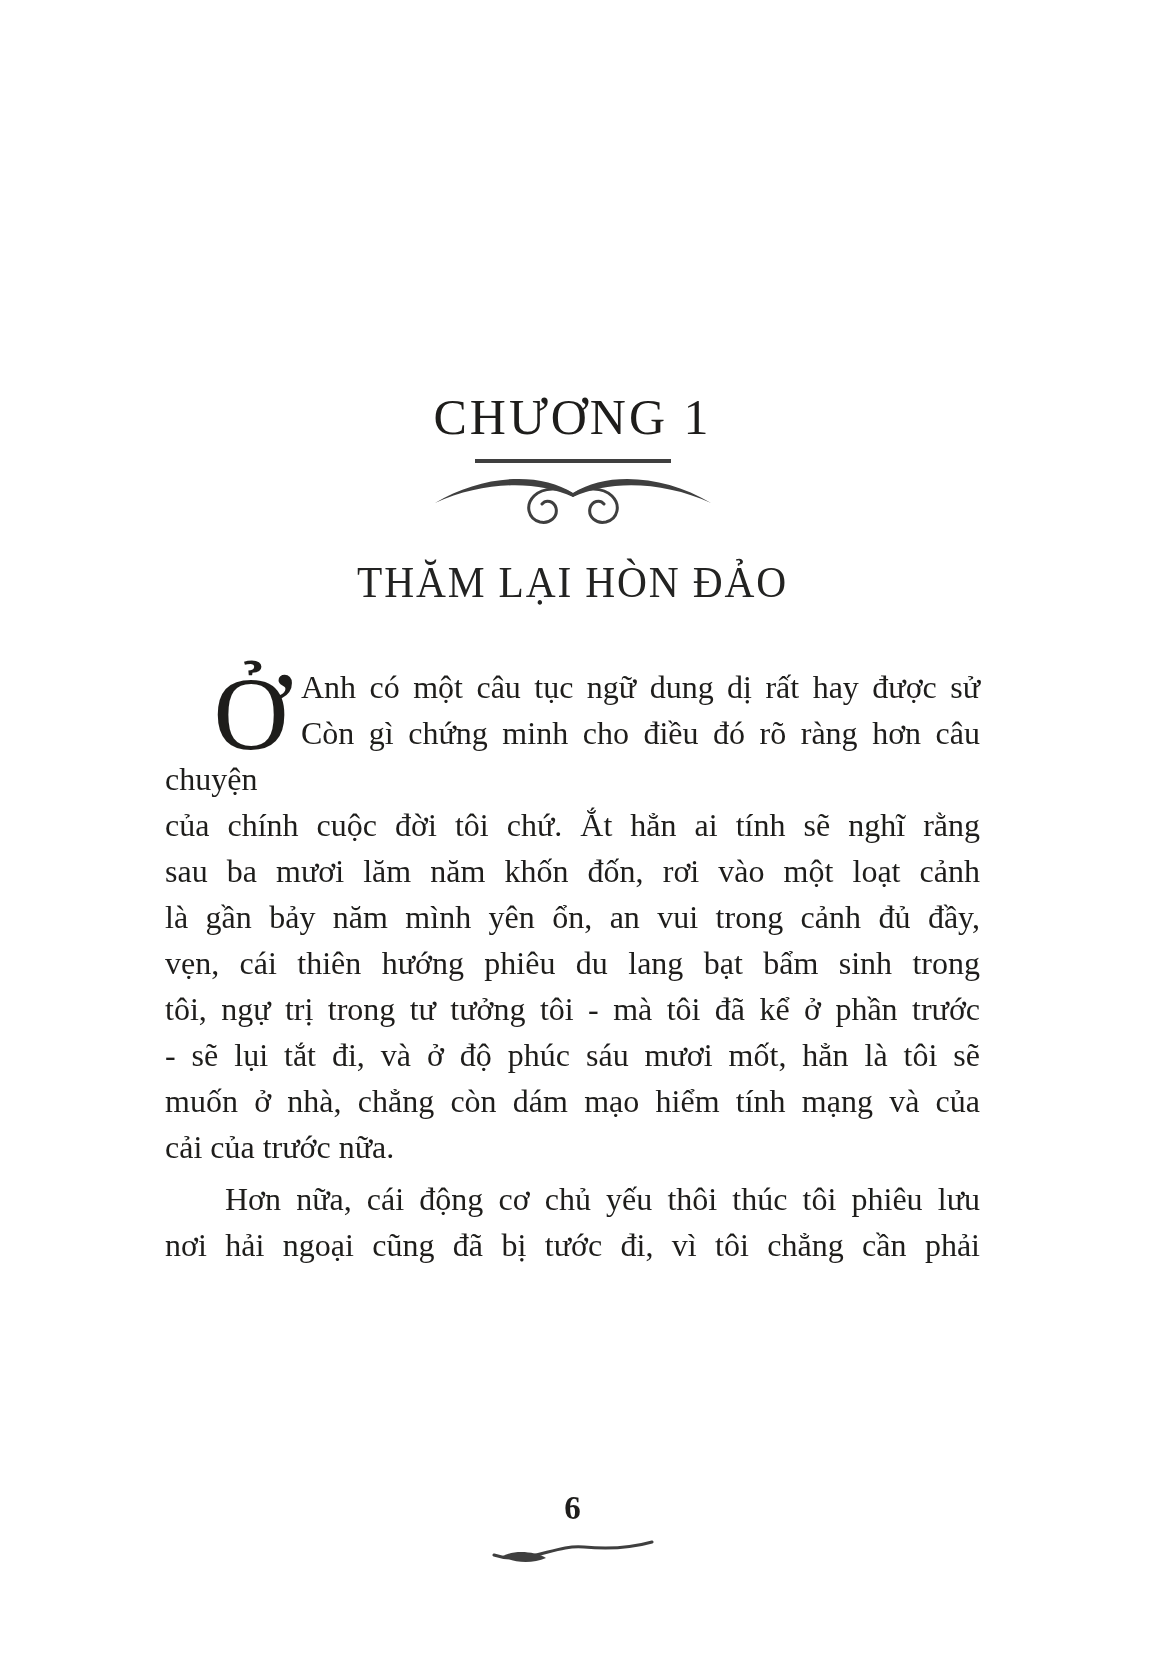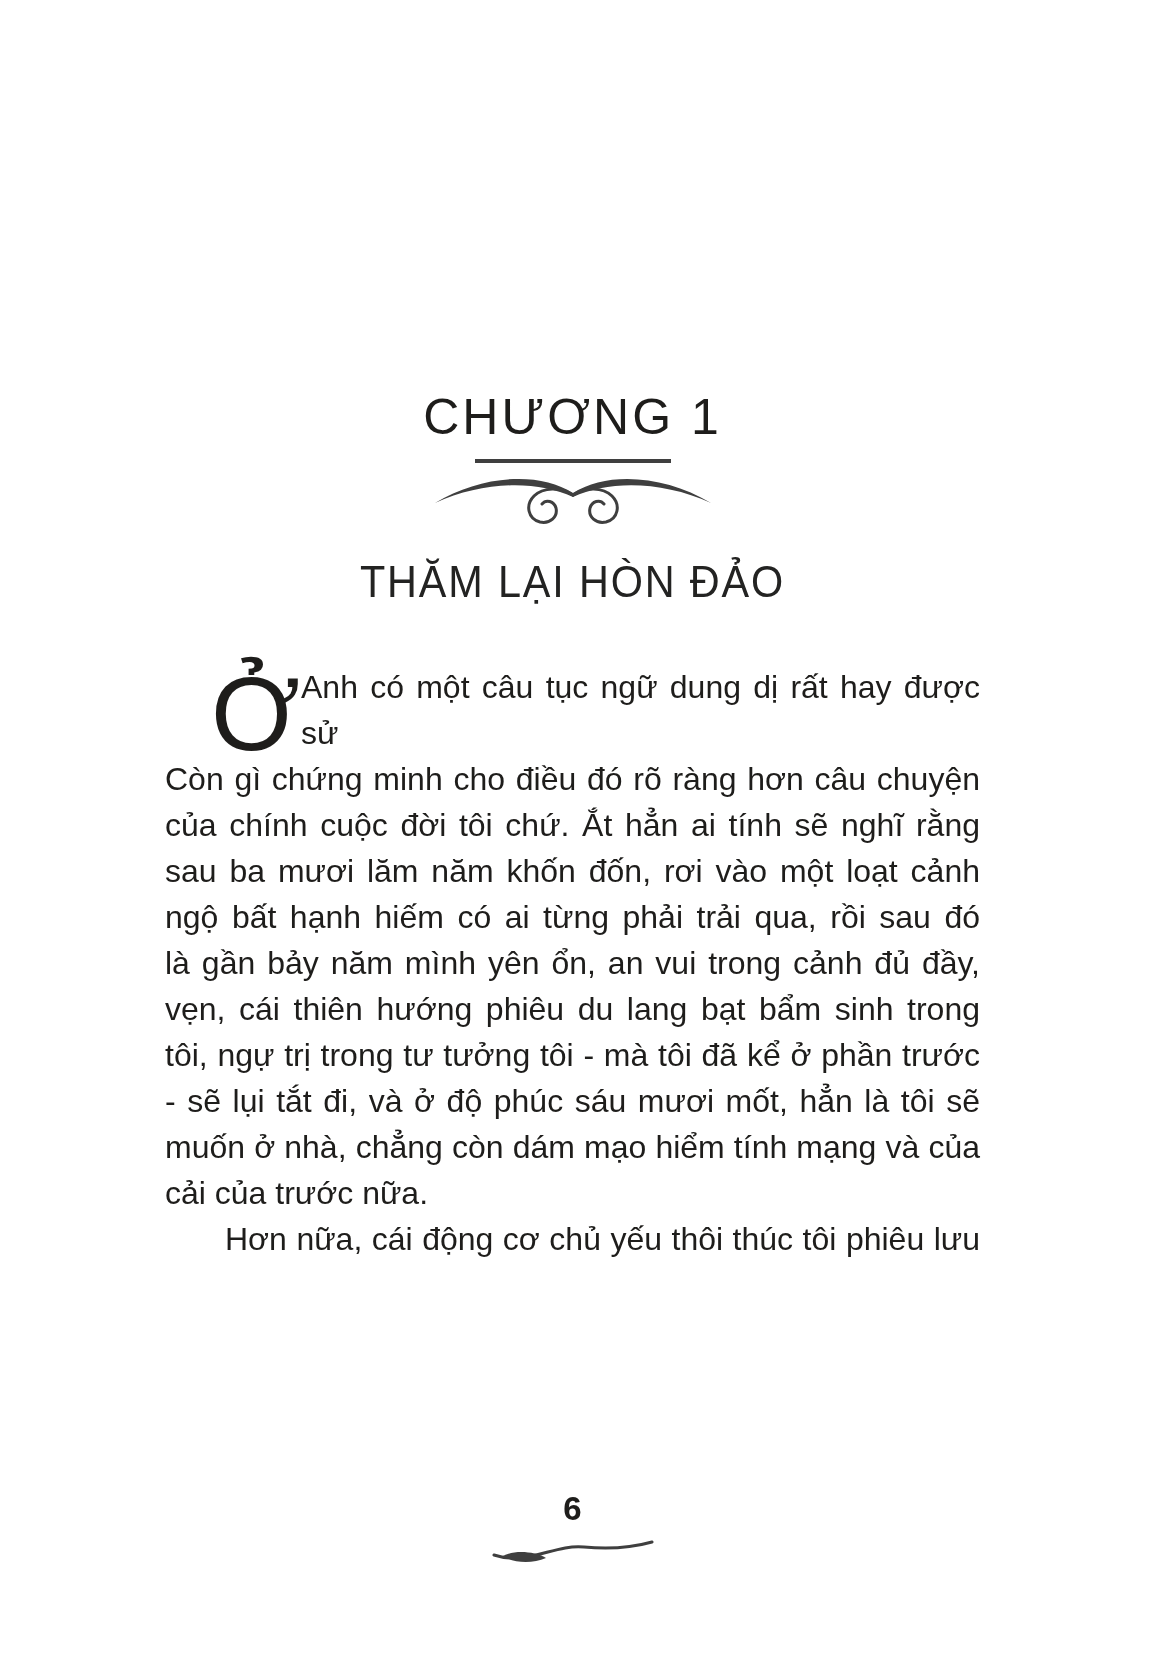--- a/index.html
+++ b/index.html
@@ -7,21 +7,21 @@
     --ornament: #3f3f3f;
     --paper: #ffffff;
   }
   * { margin: 0; padding: 0; box-sizing: border-box; }
   html, body { background: var(--paper); }
   .page {
     position: relative;
     width: 1166px;
     height: 1662px;
     background: var(--paper);
-    font-family: Liberation Sans, sans-serif;
+    font-family: Liberation Serif, serif;
     color: var(--ink);
     overflow: hidden;
     padding-left: 31px;
   }
   .text-col {
     position: absolute;
     left: 165px;
     top: 0;
     width: 815px;
     height: 100%;
@@ -62,21 +62,21 @@
     white-space: nowrap;
   }
   .body-text {
     position: absolute;
     top: 664px;
     left: 0;
     width: 815px;
     font-size: 32px;
     line-height: 46px;
   }
-  .para + .para { margin-top: 0; }
+  .para + .para { margin-top: 6px; }
   .para::after { content: ""; display: block; clear: both; }
   .line {
     text-align: justify;
     text-align-last: justify;
   }
   .line.flush { text-align-last: left; }
   .line.indent { text-indent: 60px; }
   .dropcap {
     float: left;
     width: 80px;
@@ -123,30 +123,30 @@
     <div class="chapter-title">THĂM LẠI HÒN ĐẢO</div>
 
     <div class="body-text">
 
     <div class="para">
           <span class="dropcap">Ở</span>
           <div class="line">Anh có một câu tục ngữ dung dị rất hay được sử</div>
           <div class="line">Còn gì chứng minh cho điều đó rõ ràng hơn câu chuyện</div>
           <div class="line">của chính cuộc đời tôi chứ. Ắt hẳn ai tính sẽ nghĩ rằng</div>
           <div class="line">sau ba mươi lăm năm khốn đốn, rơi vào một loạt cảnh</div>
-          <div class="line">ngộ bất hạnh hiếm có ai từng phải trải qua, rồi sau đó</div>
           <div class="line">là gần bảy năm mình yên ổn, an vui trong cảnh đủ đầy,</div>
           <div class="line">vẹn, cái thiên hướng phiêu du lang bạt bẩm sinh trong</div>
           <div class="line">tôi, ngự trị trong tư tưởng tôi - mà tôi đã kể ở phần trước</div>
           <div class="line">- sẽ lụi tắt đi, và ở độ phúc sáu mươi mốt, hẳn là tôi sẽ</div>
           <div class="line">muốn ở nhà, chẳng còn dám mạo hiểm tính mạng và của</div>
           <div class="line flush">cải của trước nữa.</div>
         </div>
         <div class="para">
           <div class="line indent">Hơn nữa, cái động cơ chủ yếu thôi thúc tôi phiêu lưu</div>
+          <div class="line">nơi hải ngoại cũng đã bị tước đi, vì tôi chẳng cần phải</div>
         </div>
       </div>
 
     <div class="page-number">6</div>
 
     <svg class="ornament-bottom" width="170" height="28" viewBox="0 0 170 28" aria-hidden="true">
       <path d="M6 19 C40 30 66 8 96 11 C126 14 146 11 164 6" fill="none" stroke="var(--ornament)" stroke-width="3" stroke-linecap="round"></path>
       <path d="M15 20 C25 27 44 28 58 22 C46 15 26 14 15 20 Z" fill="var(--ornament)"></path>
     </svg>
 

